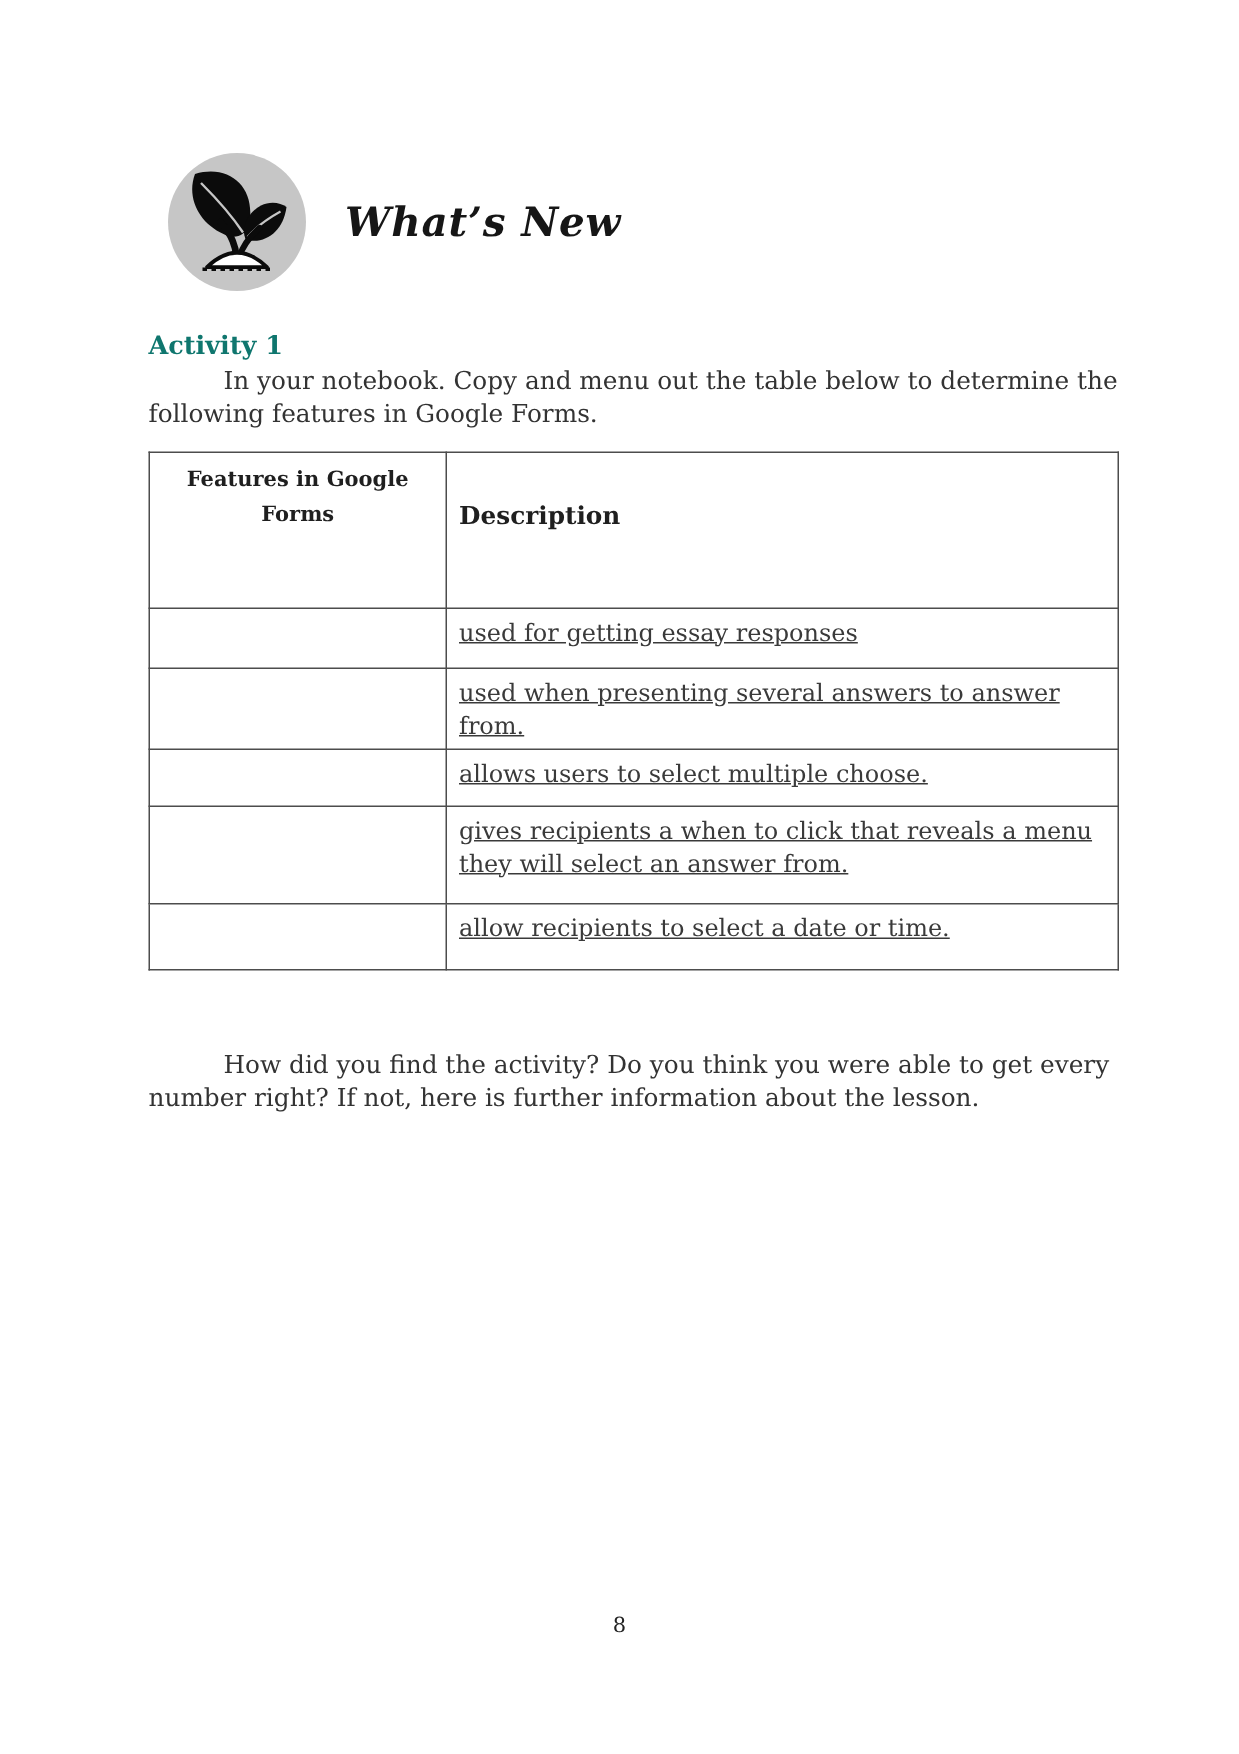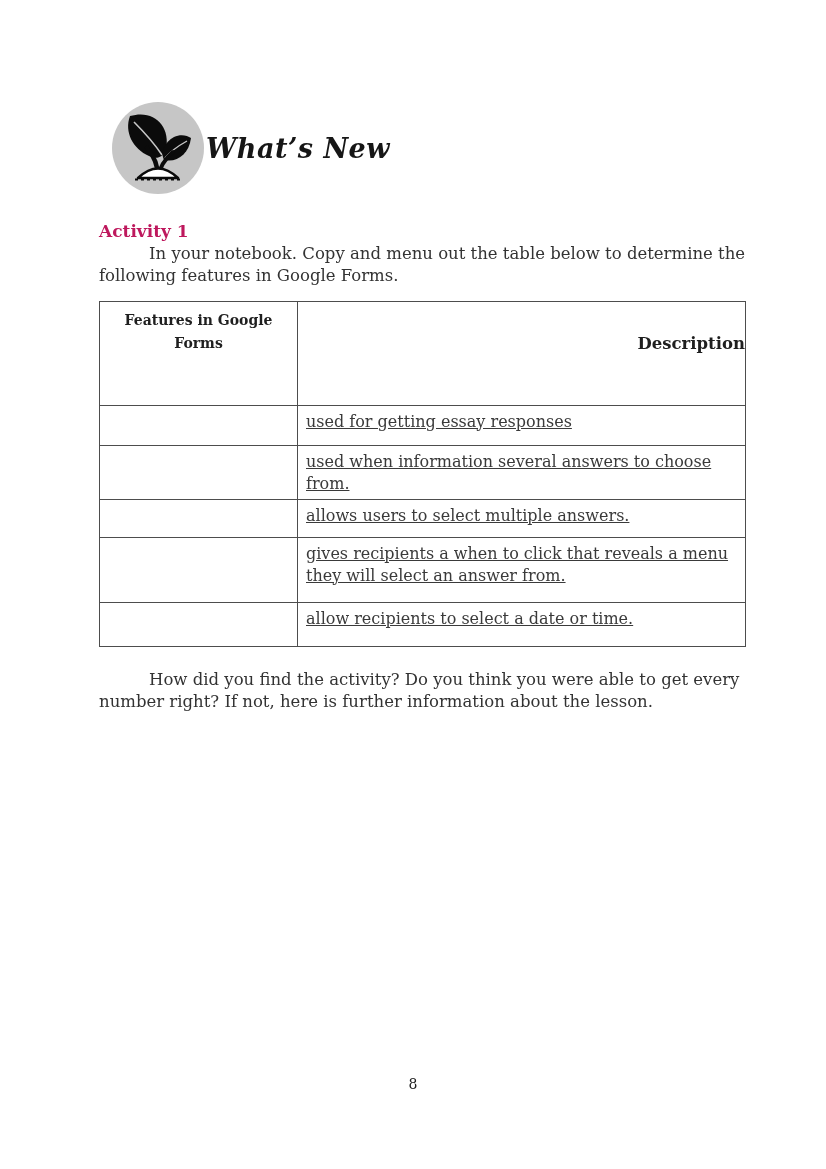--- a/index.html
+++ b/index.html
@@ -12,40 +12,41 @@
     font-family: "DejaVu Serif", serif;
     color: #333333;
     overflow: hidden;
   }
   .header {
     position: absolute;
     top: 100px;
     left: 110px;
     display: flex;
     align-items: center;
+    gap: 24px;
   }
   .icon-wrap { width: 96px; height: 96px; }
   .title {
     font-size: 27px;
     font-weight: bold;
     font-style: italic;
     color: #161616;
     letter-spacing: 0.5px;
   }
   .content {
     position: absolute;
     left: 99px;
     top: 220px;
     width: 647px;
   }
   .activity-heading {
     font-size: 17px;
     font-weight: bold;
     line-height: 23px;
-    color: #be185d;
+    color: #0f766e;
   }
   .para {
     font-size: 16.5px;
     line-height: 22.3px;
     text-indent: 50px;
     white-space: pre-line;
     color: #333333;
   }
   .features-table {
     margin-top: 13px;
@@ -71,34 +72,34 @@
     font-weight: bold;
     color: #1f1f1f;
     text-align: center;
     line-height: 23px;
     padding: 7px 8px 4px 8px;
   }
   .th-desc {
     font-size: 16.5px;
     font-weight: bold;
     color: #1f1f1f;
-    text-align: right;
+    text-align: left;
     line-height: 23px;
-    padding: 30px 0 4px 8px;
+    padding: 30px 14px 4px 8px;
   }
   .desc-cell {
     font-size: 16px;
     line-height: 22px;
     padding: 5px 6px 4px 8px;
     white-space: pre-line;
     color: #3a3a3a;
     text-decoration: underline;
   }
   .feature-cell { padding: 5px 8px; }
-  .closing { margin-top: 22px; }
+  .closing { margin-top: 52px; }
   .page-number {
     position: absolute;
     top: 1076px;
     left: 0;
     width: 100%;
     text-align: center;
     font-size: 14px;
     color: #222222;
   }
   .watermark {
@@ -149,26 +150,26 @@
           <tr class="hrow">
         <th class="th-features">Features in Google Forms</th>
         <th class="th-desc">Description</th>
       </tr>
       <tr class="r1">
         <td class="feature-cell"></td>
         <td class="desc-cell">used for getting essay responses</td>
       </tr>
       <tr class="r2">
         <td class="feature-cell"></td>
-        <td class="desc-cell">used when information several answers to choose
+        <td class="desc-cell">used when presenting several answers to answer
 from.</td>
       </tr>
       <tr class="r3">
         <td class="feature-cell"></td>
-        <td class="desc-cell">allows users to select multiple answers.</td>
+        <td class="desc-cell">allows users to select multiple choose.</td>
       </tr>
       <tr class="r4">
         <td class="feature-cell"></td>
         <td class="desc-cell">gives recipients a when to click that reveals a menu
 they will select an answer from.</td>
       </tr>
       <tr class="r6">
         <td class="feature-cell"></td>
         <td class="desc-cell">allow recipients to select a date or time.</td>
       </tr>

